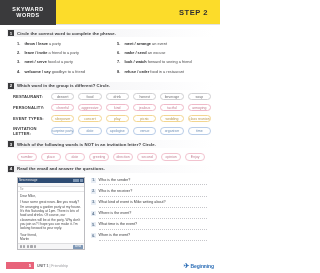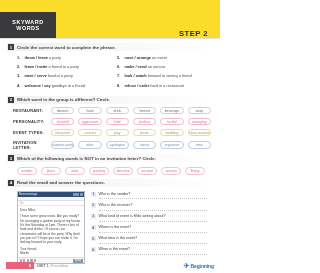--- a/index.html
+++ b/index.html
@@ -7,23 +7,23 @@
     width: 220px; height: 273px;
     background: #ffffff;
     font-family: "Liberation Sans", sans-serif;
     overflow: hidden;
   }
   .page { position: relative; width: 220px; height: 273px; background: #fff; }
 
   
   .header {
     position: relative;
-    height: 38px;
+    height: 24px;
     background: #FCDC2A;
-    display: flex; align-items: flex-end; justify-content: space-between;
+    display: flex; align-items: center; justify-content: space-between;
   }
   .logo-block {
     width: 56px; height: 26px;
     background: #3A3A3C;
     display: flex; flex-direction: column;
     align-items: center; justify-content: center;
     color: #ffffff;
   }
   .logo-l1 { font-size: 5.4px; font-weight: bold; letter-spacing: .55px; line-height: 6px; }
   .logo-l2 { font-size: 5.4px; font-weight: bold; letter-spacing: .55px; line-height: 6px; }

